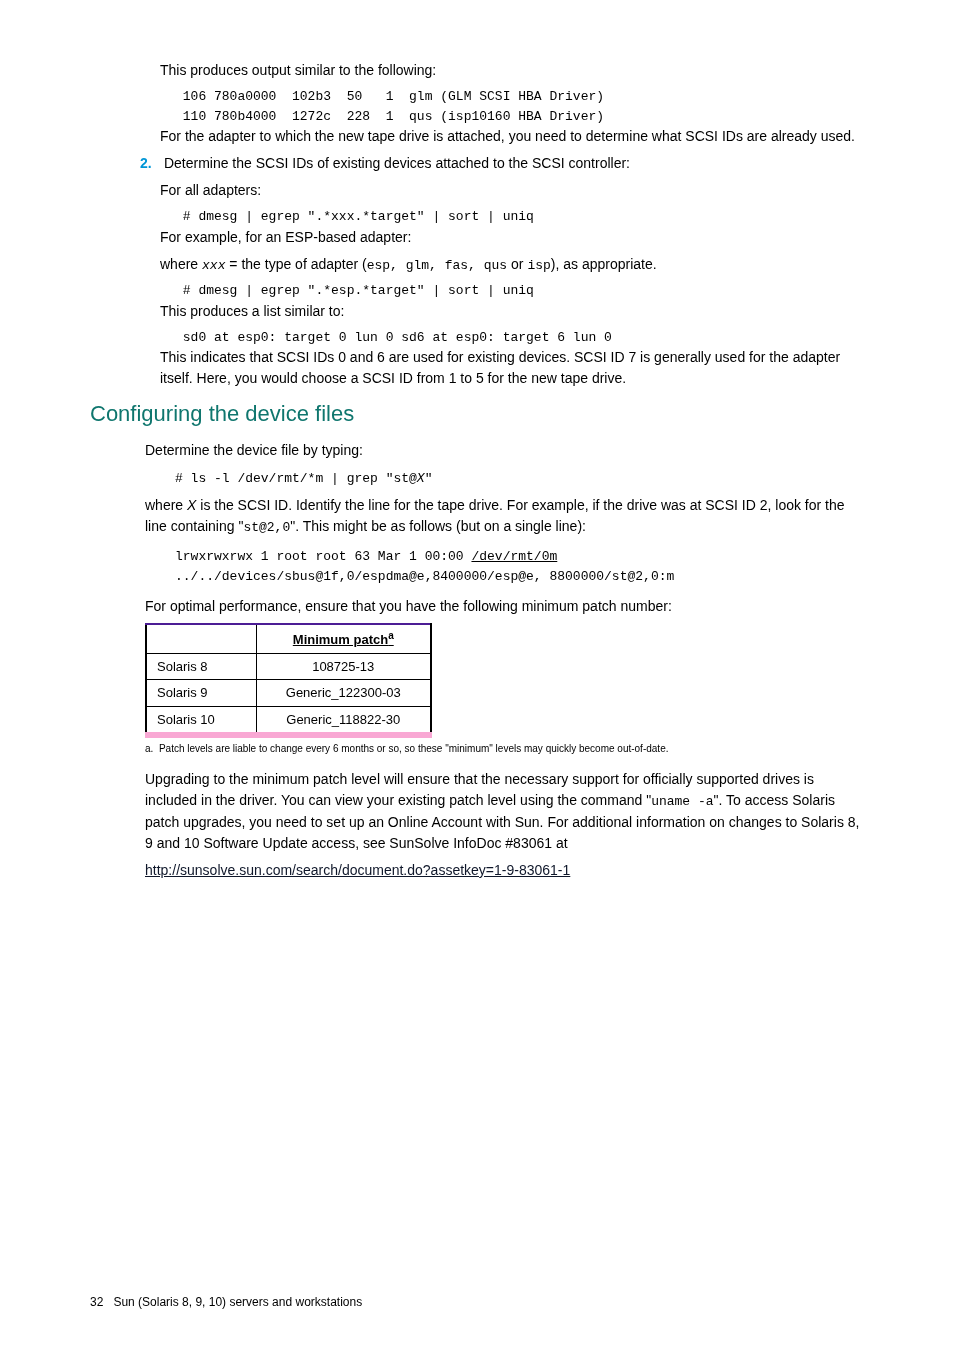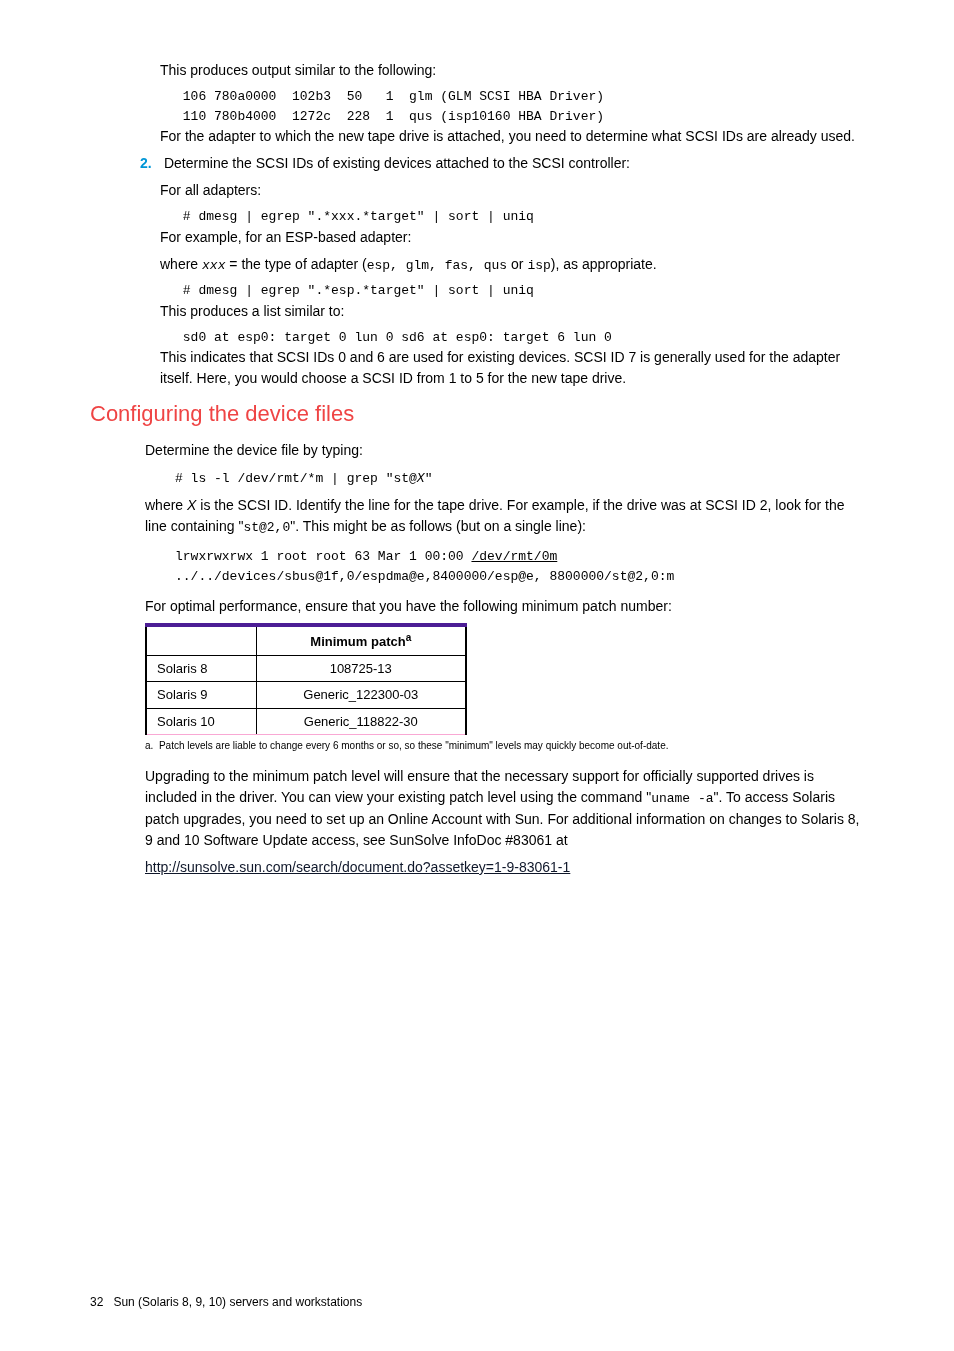--- a/index.html
+++ b/index.html
@@ -34,21 +34,21 @@
       font-style: italic;
     }
     .step-num {
       color: #0096d6;
       font-weight: bold;
       display: inline-block;
       width: 20px;
       margin-left: -20px;
     }
     h2 {
-      color: #ef4444;
+      color: #0f766e;
       font-weight: normal;
       font-size: 22px;
       margin-top: 8px;
       margin-bottom: 10px;
       margin-left: 0px;
     }
     p {
       margin-bottom: 6px;
     }
     .link {
@@ -72,27 +72,28 @@
     table th {
       font-weight: bold;
       text-align: center;
     }
     table td:first-child {
       text-align: left;
       width: 110px;
     }
     table td:nth-child(2) {
       text-align: center;
-      width: 210px;
+      width: 175px;
     }
     .thick-top {
-      border-top: 4px solid #4c1d95;
+      border-top: 2px solid #4c1d95;
+      text-decoration: underline;
     }
     .thick-bottom {
-      border-bottom: 1px solid #f9a8d4;
+      border-bottom: 6px solid #f9a8d4;
     }
     .thick-left {
       border-left: 2px solid #000;
     }
     .thick-right {
       border-right: 2px solid #000;
     }
     .footnote {
       font-size: 10px;
       margin-left: 55px;

